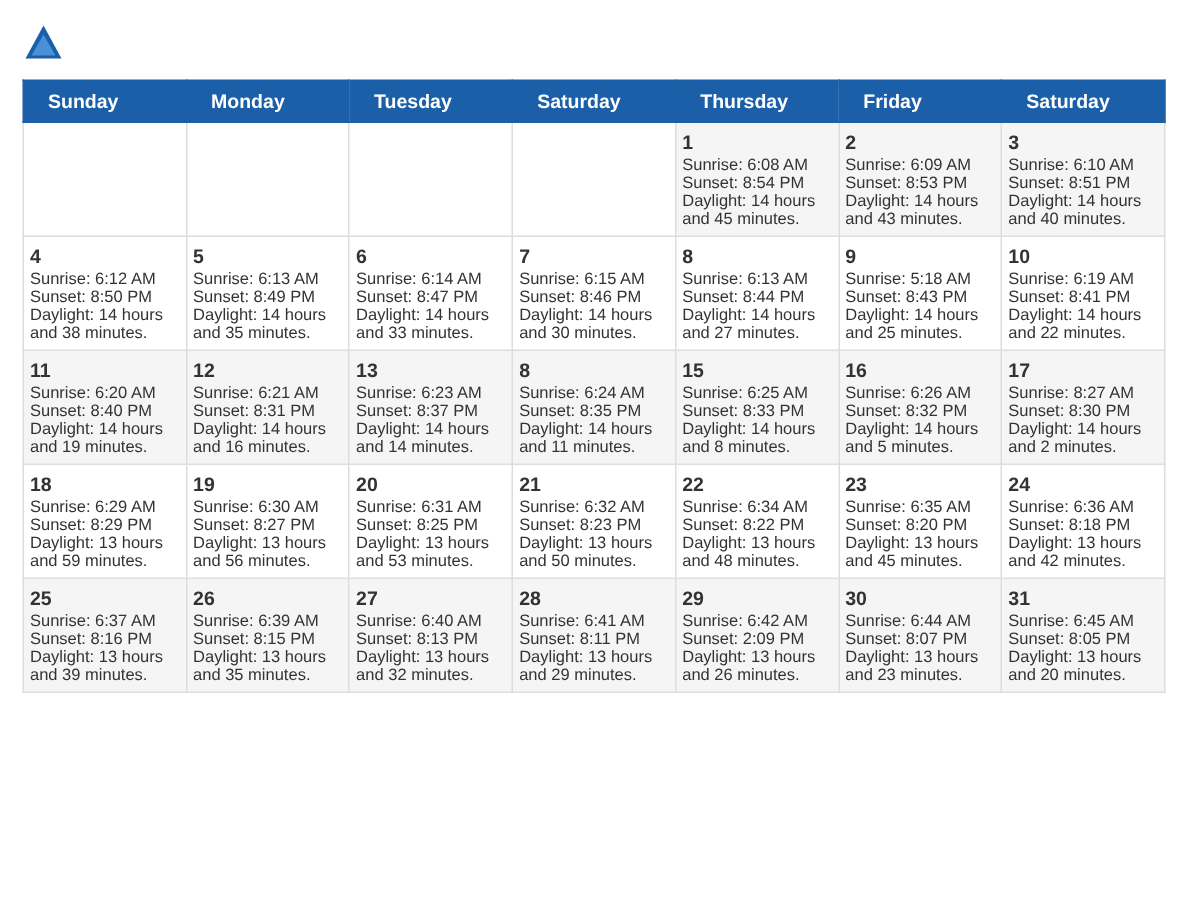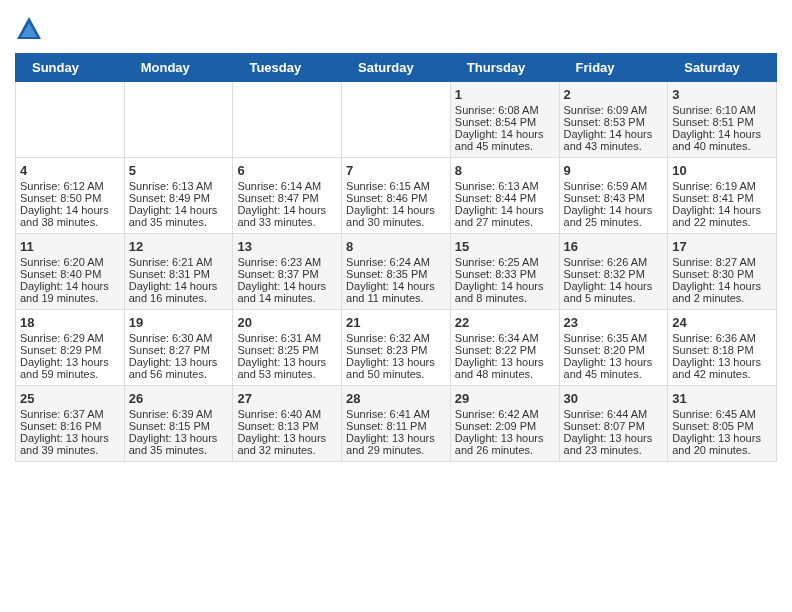--- a/index.html
+++ b/index.html
@@ -177,21 +177,21 @@
           <div>Daylight: 14 hours and 30 minutes.</div>
         </td>
         <td>
           <span class="day-num">8</span>
           <div>Sunrise: 6:13 AM</div>
           <div>Sunset: 8:44 PM</div>
           <div>Daylight: 14 hours and 27 minutes.</div>
         </td>
         <td>
           <span class="day-num">9</span>
-          <div>Sunrise: 6:59 AM</div>
+          <div>Sunrise: 5:18 AM</div>
           <div>Sunset: 8:43 PM</div>
           <div>Daylight: 14 hours and 25 minutes.</div>
         </td>
         <td>
           <span class="day-num">10</span>
           <div>Sunrise: 6:19 AM</div>
           <div>Sunset: 8:41 PM</div>
           <div>Daylight: 14 hours and 22 minutes.</div>
         </td>
       </tr>

